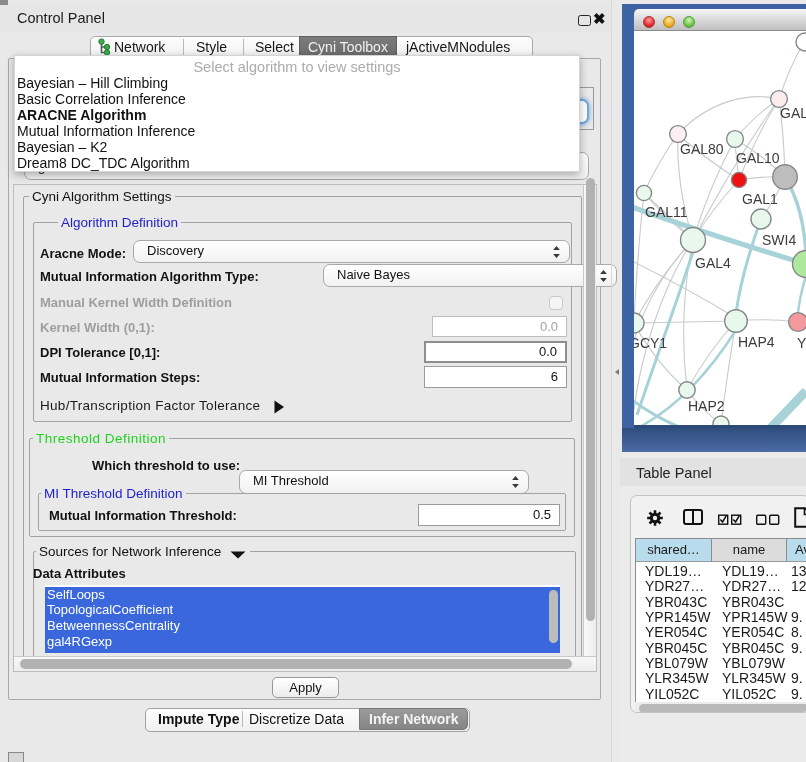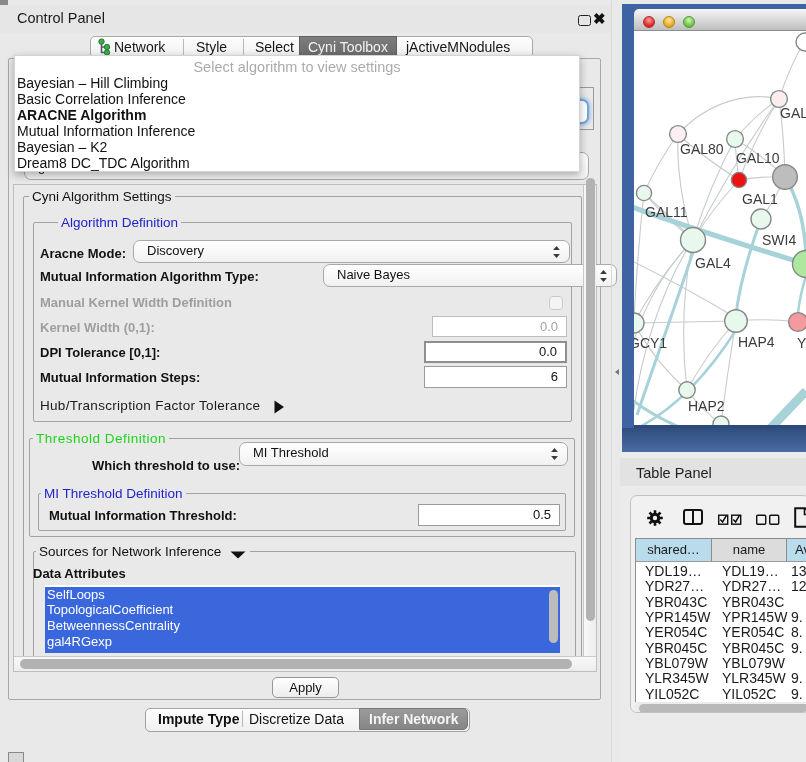--- a/index.html
+++ b/index.html
@@ -92,21 +92,21 @@
 
 <div class="abs" style="left:40px;top:398px;font-size:13.5px;letter-spacing:0.3px;color:#1a1a1a;">Hub/Transcription Factor Tolerance</div>
 <svg class="abs" style="left:273px;top:400px;" width="12" height="14" viewBox="0 0 12 14">
   <path d="M1.5 0.5 L11 7 L1.5 13.5 Z" fill="#111"></path>
 </svg>
 
 <div class="gbox" style="left:29px;top:438px;width:544px;height:97px;"></div>
 <div class="gtitle" style="left:33px;top:432px;color:#1dd41d;letter-spacing:0.5px;">Threshold Definition</div>
 
 <div class="abs lbl" style="left:92px;top:458px;">Which threshold to use:</div>
-<div class="combo" style="left:239px;top:442px;width:288px;height:22px;padding-left:39px;">
+<div class="combo" style="left:239px;top:470px;width:288px;height:22px;">
   <span class="tx">MI Threshold</span>
   <svg class="abs" style="right:8px;top:4px;" width="9" height="14" viewBox="0 0 9 14">
     <path d="M1.1 5 L4.5 1 L7.9 5 Z M1.1 9 L4.5 13 L7.9 9 Z" fill="#3a3a3a"></path>
   </svg>
 </div>
 
 <div class="gbox" style="left:38px;top:493px;width:526px;height:36px;"></div>
 <div class="gtitle" style="left:41px;top:487px;color:#2222cc;">MI Threshold Definition</div>
 
 <div class="abs lbl" style="left:49px;top:508px;">Mutual Information Threshold:</div>

